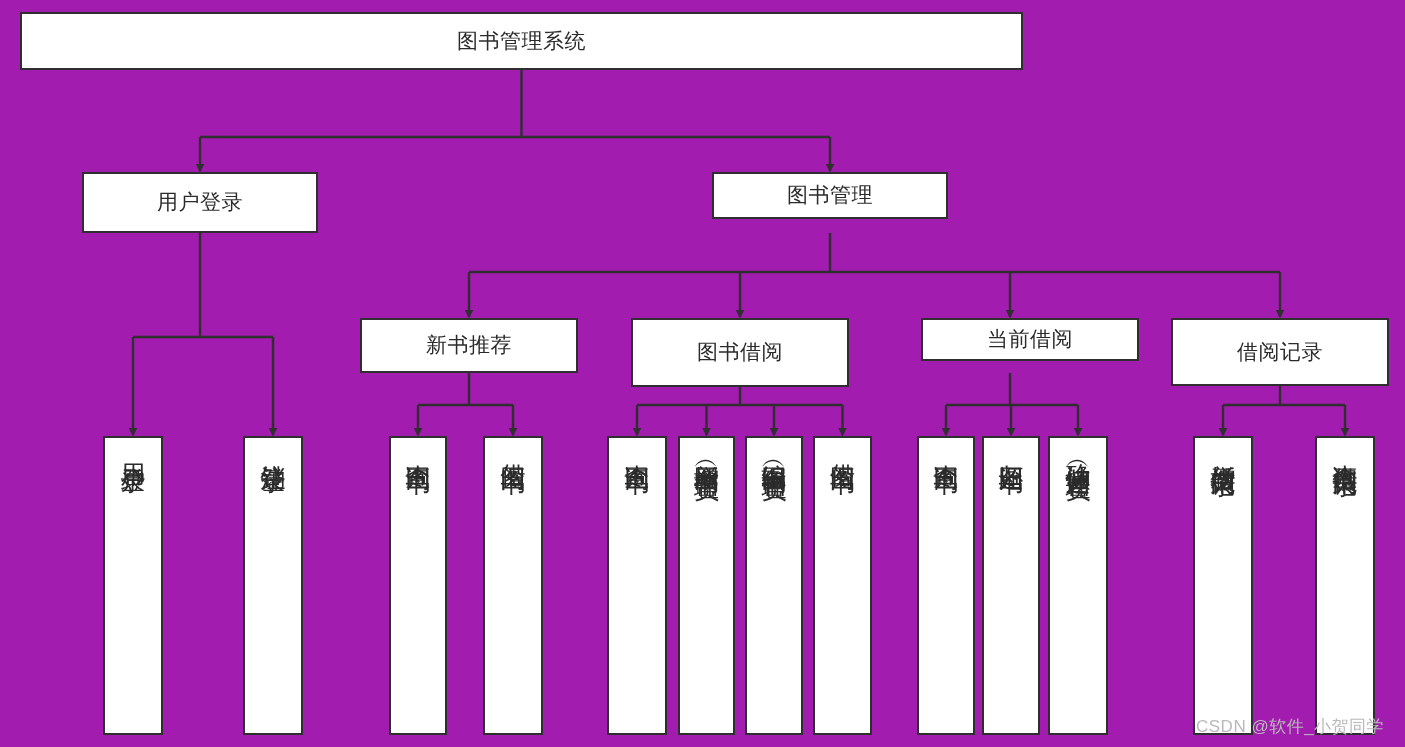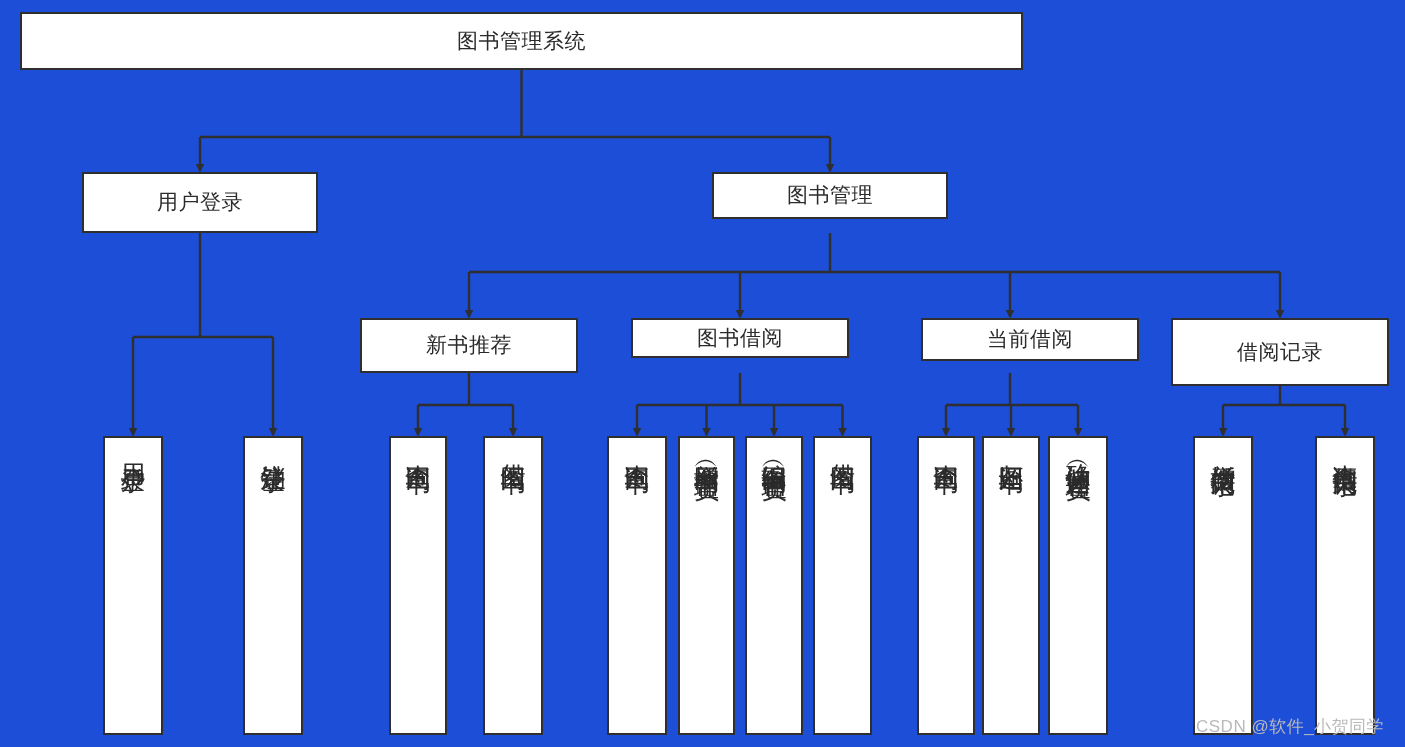--- a/index.html
+++ b/index.html
@@ -1,21 +1,21 @@
 <!DOCTYPE html>
 <html><head>
 <meta charset="utf-8">
 <style>
   html,body{margin:0;padding:0;background:#ffffff;}
   body{
     width:1405px;height:747px;
     font-family:"Liberation Sans","DejaVu Sans",sans-serif;
     overflow:hidden;
   }
-  #diagram-root{position:relative;width:1405px;height:747px;background:#1d4ed8;}
+  #diagram-root{position:relative;width:1405px;height:747px;background:#a21caf;}
   svg.connectors{position:absolute;left:0;top:0;width:1405px;height:747px;pointer-events:none;}
   .node{
     position:absolute;
     box-sizing:border-box;
     background:#ffffff;
     border:2px solid #2f2f2f;
     display:flex;align-items:center;justify-content:center;
     color:#2b2b2b;
   }
   .node .label{
@@ -96,21 +96,21 @@
       </div>
       <div class="node horizontal" style="left: 82px; top: 172px; width: 236px; height: 61px;">
         <span class="label">用户登录</span>
       </div>
       <div class="node horizontal" style="left: 712px; top: 172px; width: 236px; height: 47px;">
         <span class="label">图书管理</span>
       </div>
       <div class="node horizontal" style="left: 360px; top: 318px; width: 218px; height: 55px; align-items: center;">
         <span class="label">新书推荐</span>
       </div>
-      <div class="node horizontal" style="left: 631px; top: 318px; width: 218px; height: 40px;">
+      <div class="node horizontal" style="left: 631px; top: 318px; width: 218px; height: 69px;">
         <span class="label">图书借阅</span>
       </div>
       <div class="node horizontal" style="left: 921px; top: 318px; width: 218px; height: 43px;">
         <span class="label">当前借阅</span>
       </div>
       <div class="node horizontal" style="left: 1171px; top: 318px; width: 218px; height: 68px;">
         <span class="label">借阅记录</span>
       </div>
       <div class="node vertical" style="left: 103px; top: 436px; width: 60px; height: 299px;">
         <span class="label">用户登录</span>

